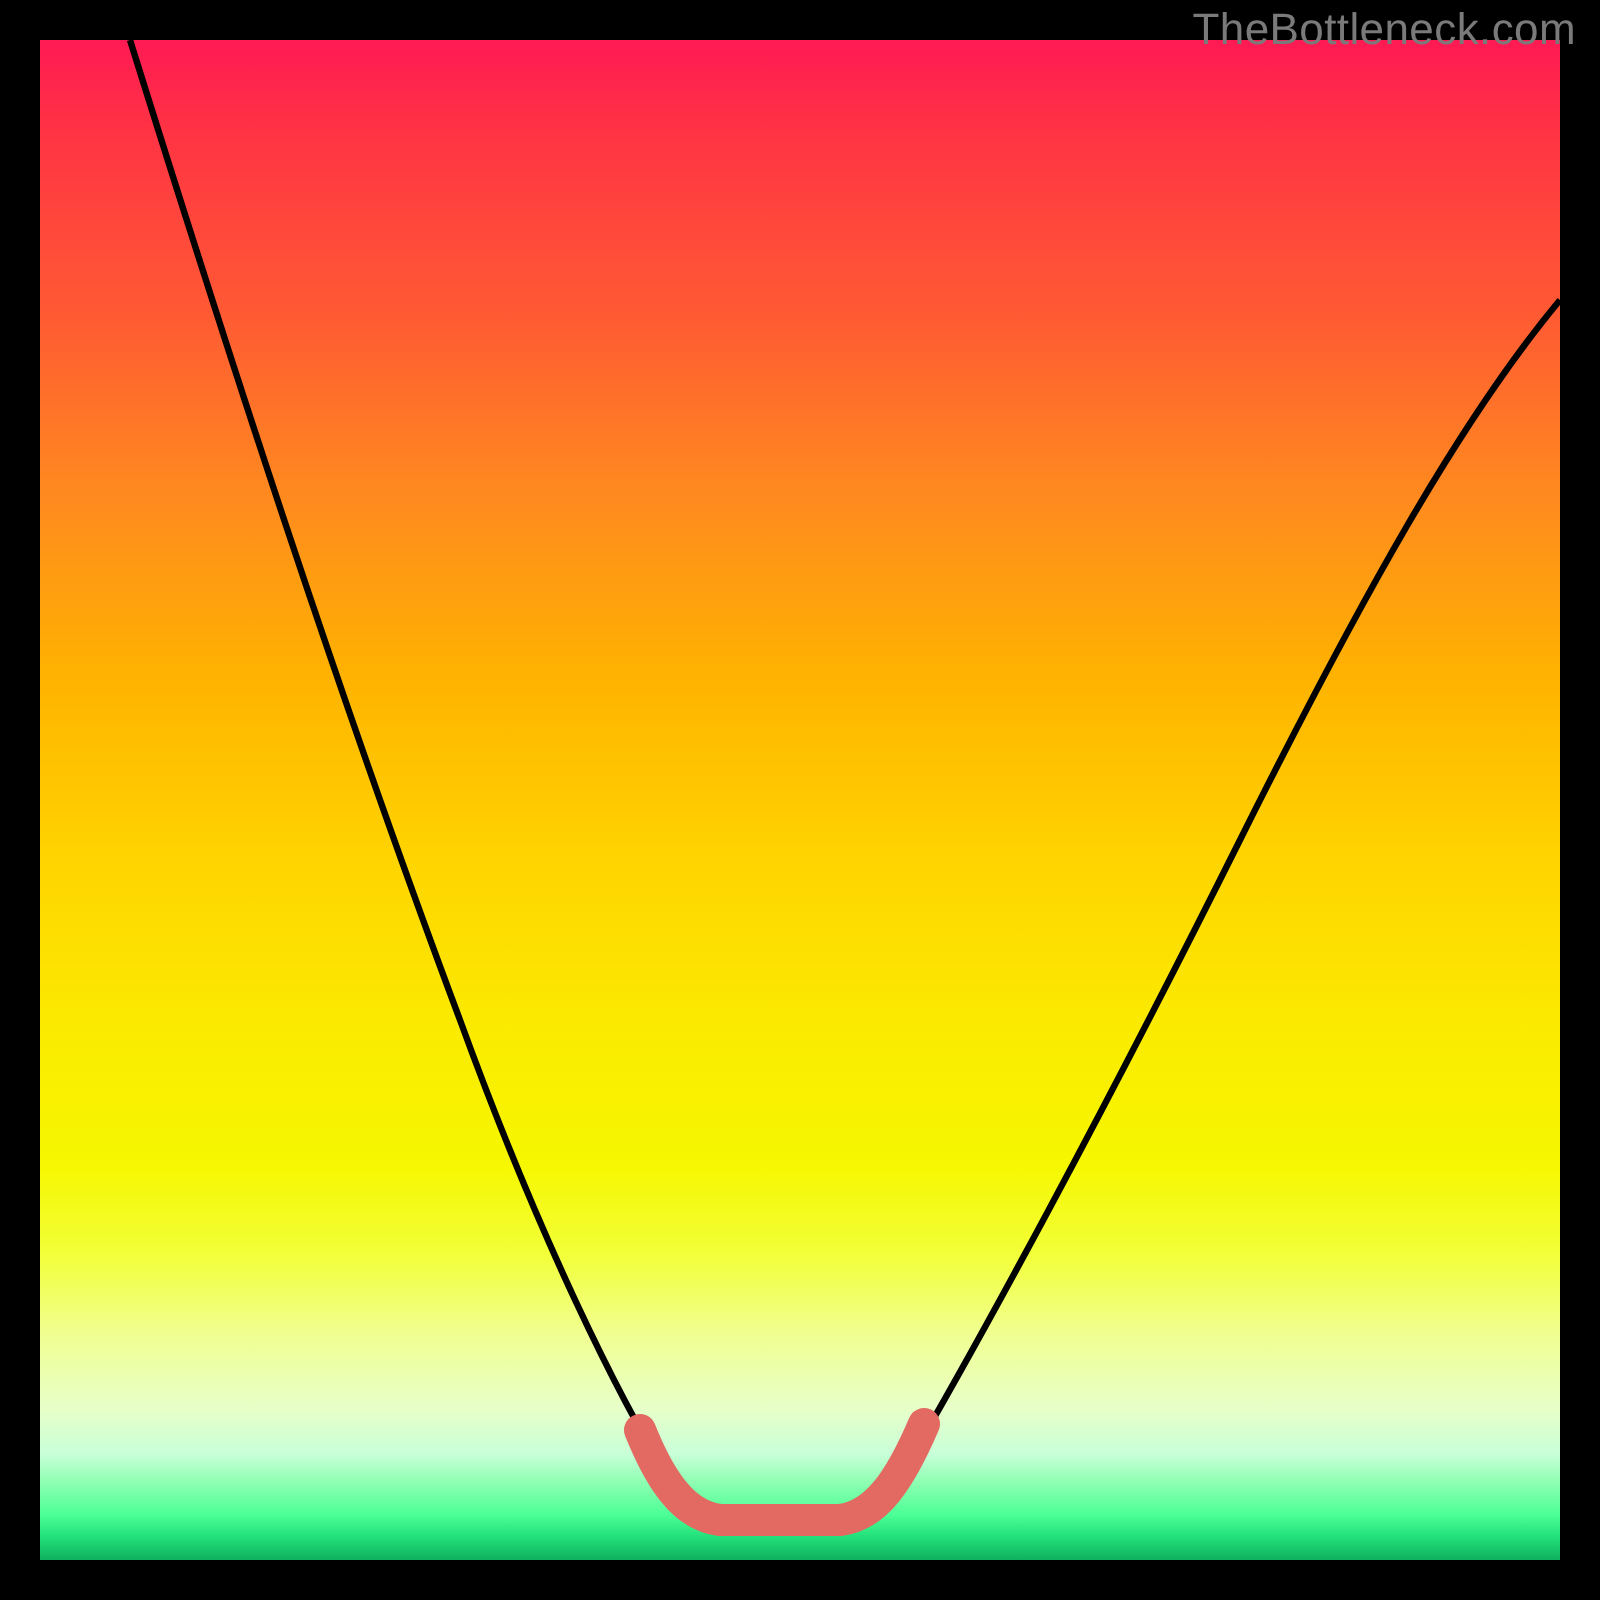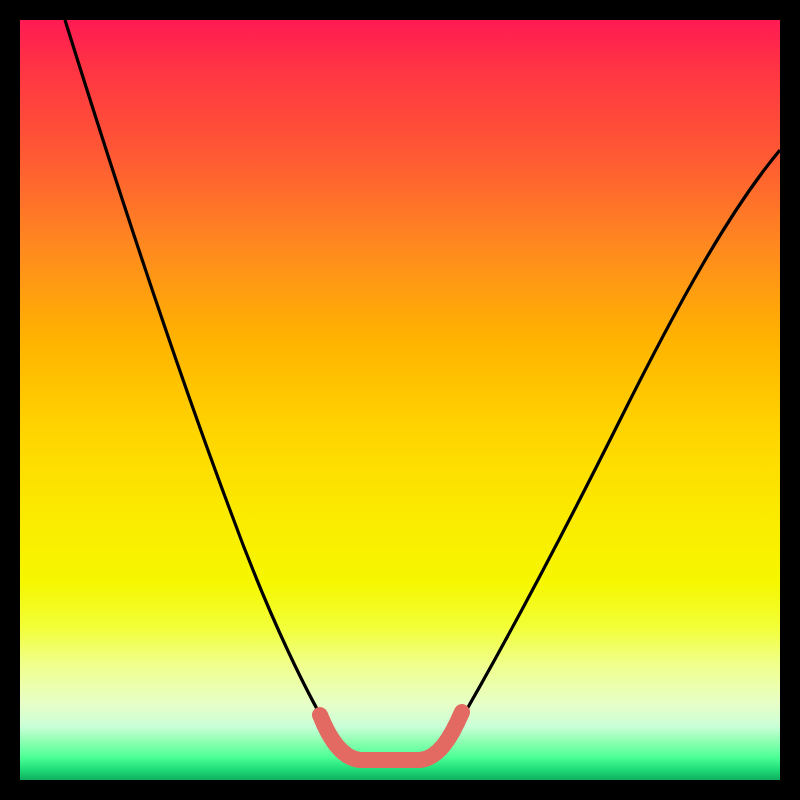--- a/index.html
+++ b/index.html
@@ -78,14 +78,15 @@
                C 660 280, 710 190, 760 130" fill="none" stroke="#000" stroke-width="3.2"></path>
 
       <path d="M 300 695
                C 310 720, 322 738, 340 740
                L 400 740
                C 418 738, 430 720, 442 692" fill="none" stroke="#e26a62" stroke-width="16" stroke-linecap="round" stroke-linejoin="round"></path>
     </svg>
 
   </div>
 
+  <div class="watermark">TheBottleneck.com</div>
 
 </div>
 
 </body></html>

